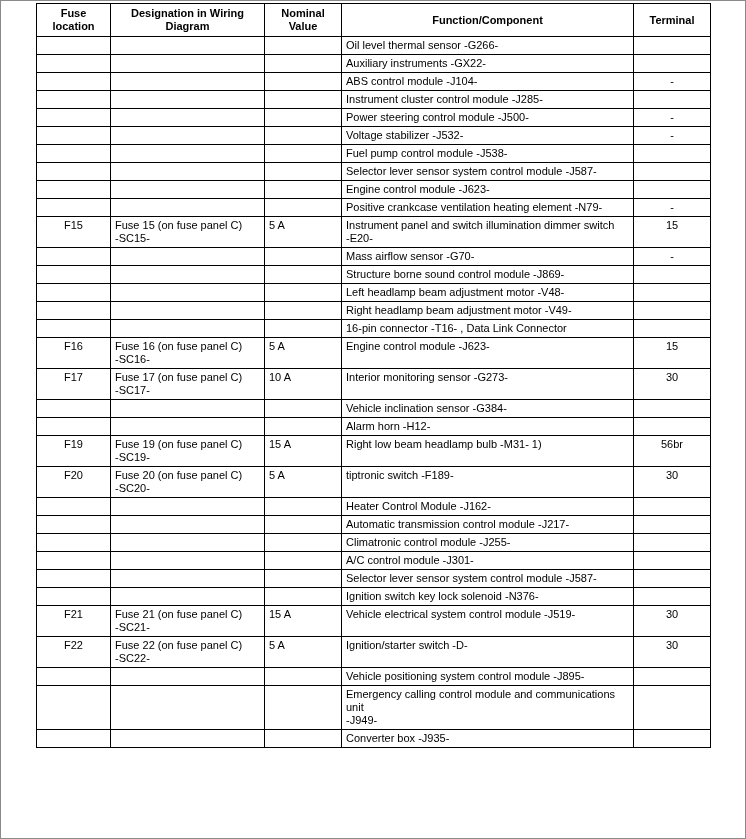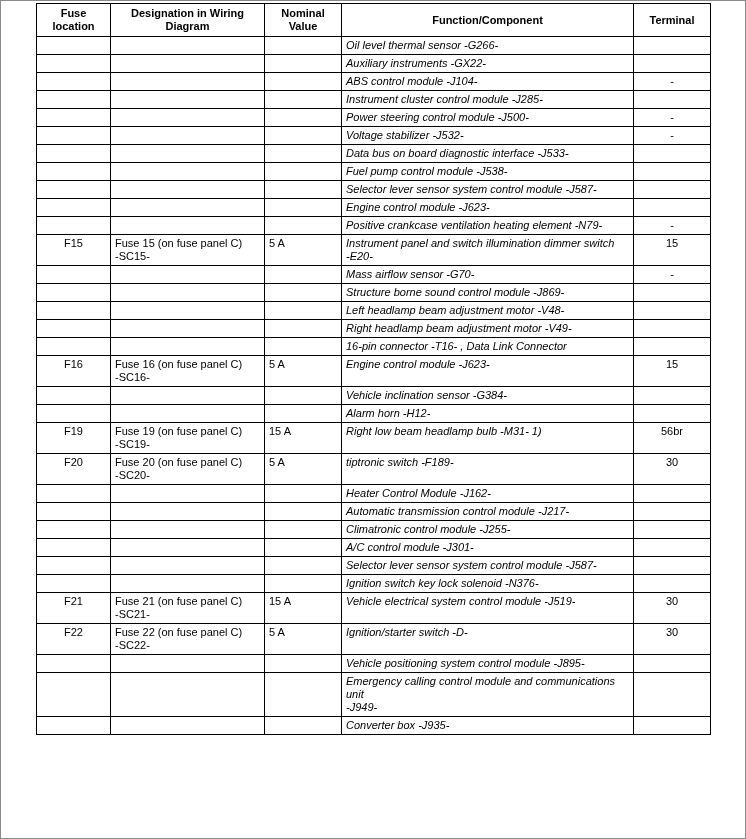--- a/index.html
+++ b/index.html
@@ -36,21 +36,21 @@
     vertical-align: middle;
     padding: 3px 2px;
   }
   .fuse-table td {
     vertical-align: top;
     white-space: pre-line;
   }
   td.col-fuse     { text-align: center; }
   td.col-designation { text-align: left; }
   td.col-value    { text-align: left; }
-  td.col-function { text-align: left; font-style: italic; }
+  td.col-function { text-align: left; }
   td.col-terminal { text-align: center; }
 </style>
 </head>
 <body>
 
 <div class="page">
   <table class="fuse-table">
     <colgroup>
       <col style="width:74px">
       <col style="width:154px">
@@ -107,27 +107,20 @@
           <td class="col-fuse"></td>
           <td class="col-designation"></td>
           <td class="col-value"></td>
           <td class="col-function">Voltage stabilizer -J532-</td>
           <td class="col-terminal">-</td>
         </tr>
         <tr>
           <td class="col-fuse"></td>
           <td class="col-designation"></td>
           <td class="col-value"></td>
-          <td class="col-function">Data bus on board diagnostic interface -J533-</td>
-          <td class="col-terminal"></td>
-        </tr>
-        <tr>
-          <td class="col-fuse"></td>
-          <td class="col-designation"></td>
-          <td class="col-value"></td>
           <td class="col-function">Fuel pump control module -J538-</td>
           <td class="col-terminal"></td>
         </tr>
         <tr>
           <td class="col-fuse"></td>
           <td class="col-designation"></td>
           <td class="col-value"></td>
           <td class="col-function">Selector lever sensor system control module -J587-</td>
           <td class="col-terminal"></td>
         </tr>
@@ -191,20 +184,28 @@
         </tr>
         <tr>
           <td class="col-fuse">F16</td>
           <td class="col-designation">Fuse 16 (on fuse panel C)
 -SC16-</td>
           <td class="col-value">5 A</td>
           <td class="col-function">Engine control module -J623-</td>
           <td class="col-terminal">15</td>
         </tr>
         <tr>
+          <td class="col-fuse">F17</td>
+          <td class="col-designation">Fuse 17 (on fuse panel C)
+-SC17-</td>
+          <td class="col-value">10 A</td>
+          <td class="col-function">Interior monitoring sensor -G273-</td>
+          <td class="col-terminal">30</td>
+        </tr>
+        <tr>
           <td class="col-fuse"></td>
           <td class="col-designation"></td>
           <td class="col-value"></td>
           <td class="col-function">Vehicle inclination sensor -G384-</td>
           <td class="col-terminal"></td>
         </tr>
         <tr>
           <td class="col-fuse"></td>
           <td class="col-designation"></td>
           <td class="col-value"></td>

